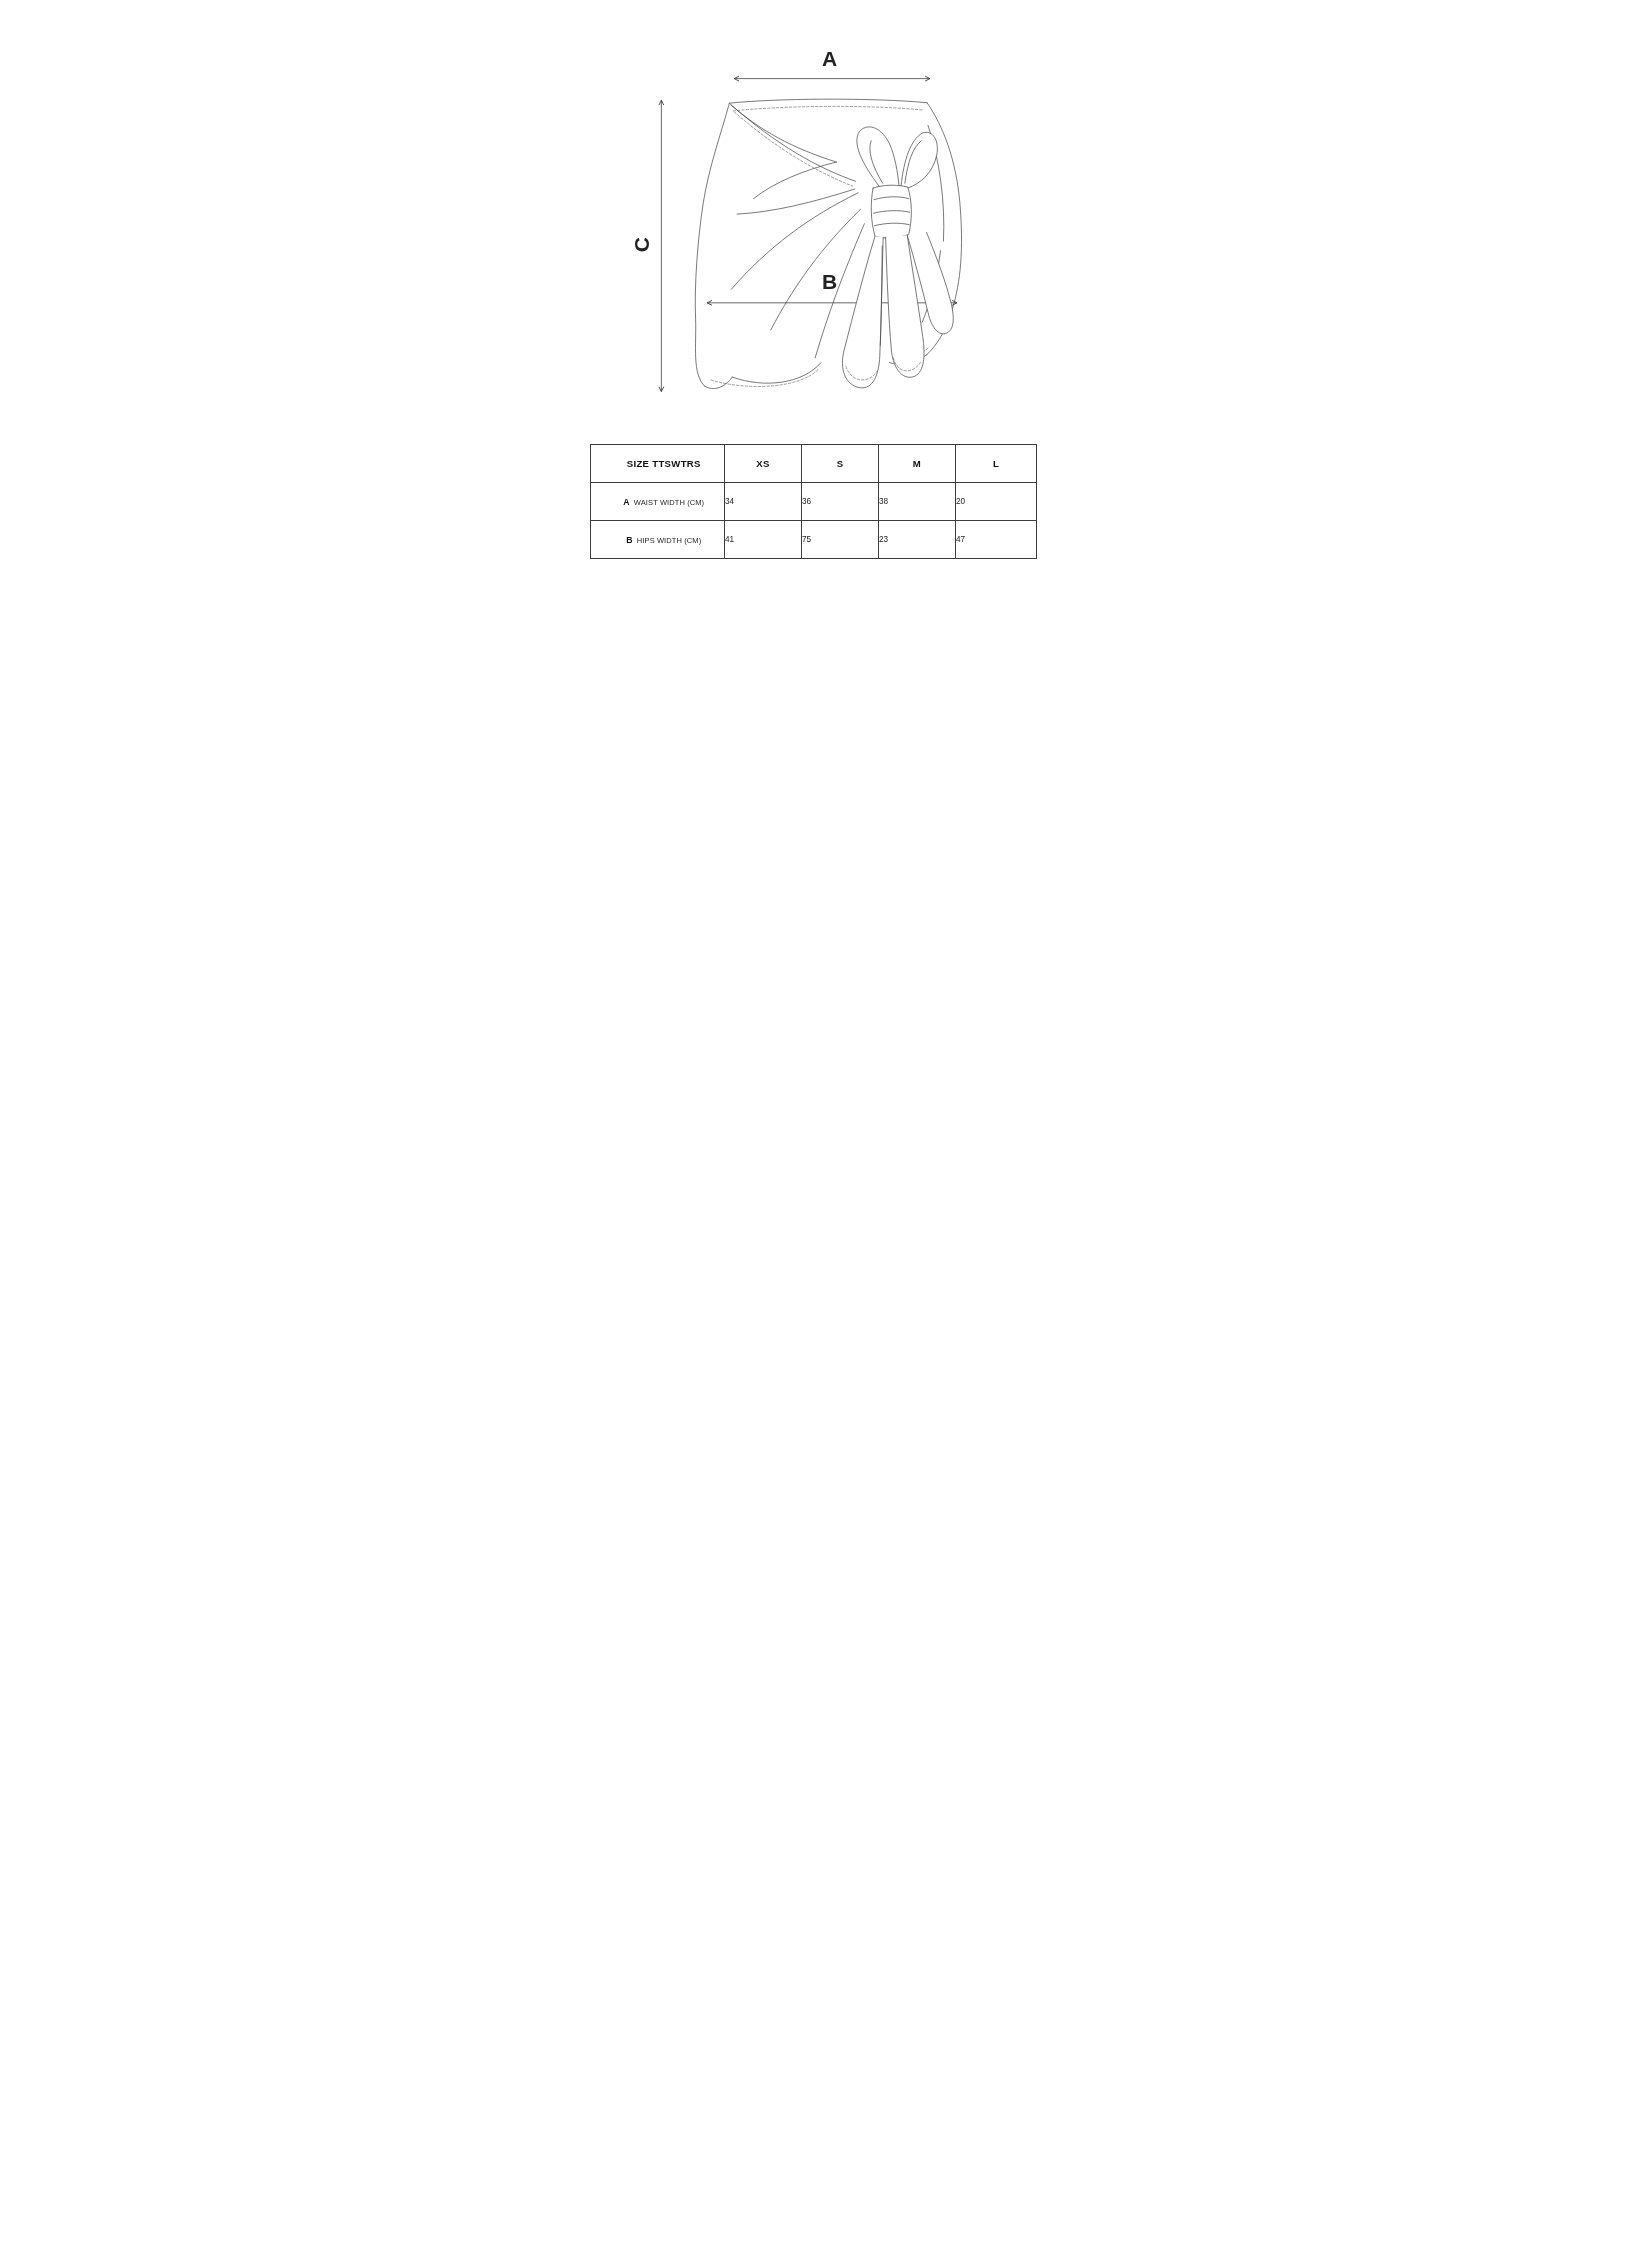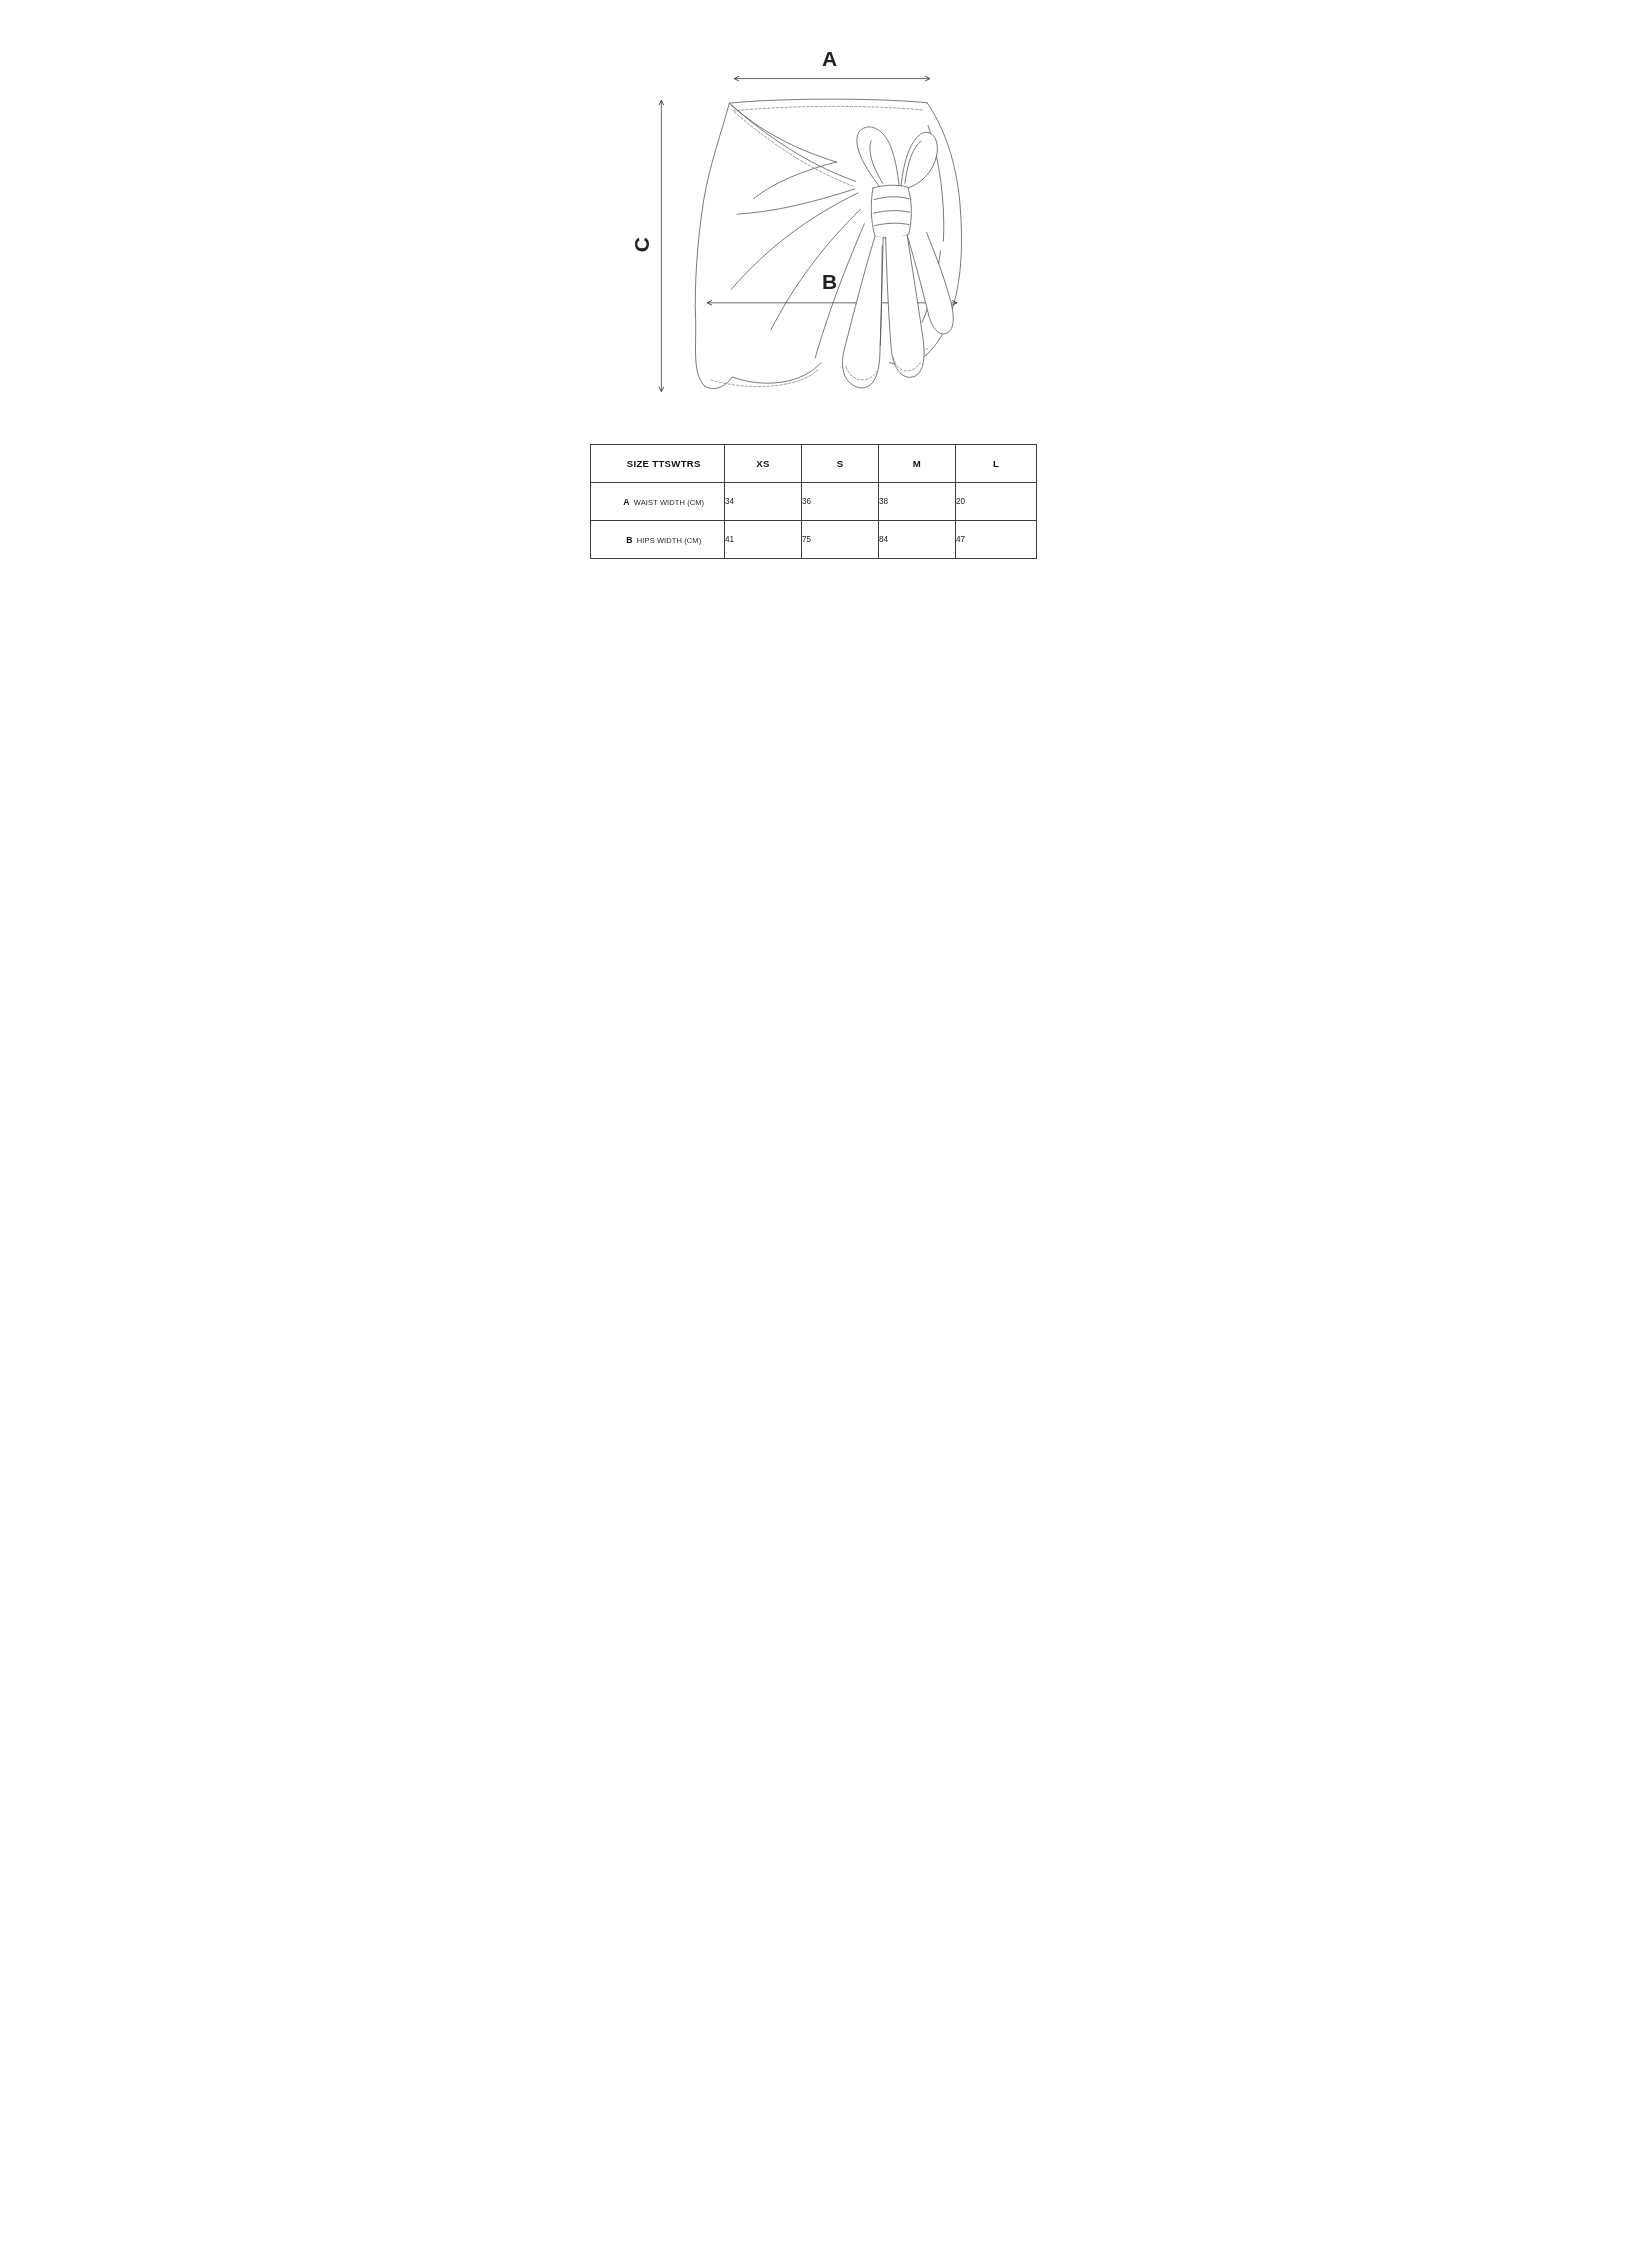--- a/index.html
+++ b/index.html
@@ -171,20 +171,20 @@
         <td>36</td>
         <td>38</td>
         <td>20</td>
       </tr>
       <tr>
         <td class="cell-left">
           <span class="row-letter">B</span><span class="row-label">HIPS WIDTH (CM)</span>
         </td>
         <td>41</td>
         <td>75</td>
-        <td>84</td>
+        <td>23</td>
         <td>47</td>
       </tr>
     </tbody>
   </table>
 
 </div>
 
 
 </body></html>

